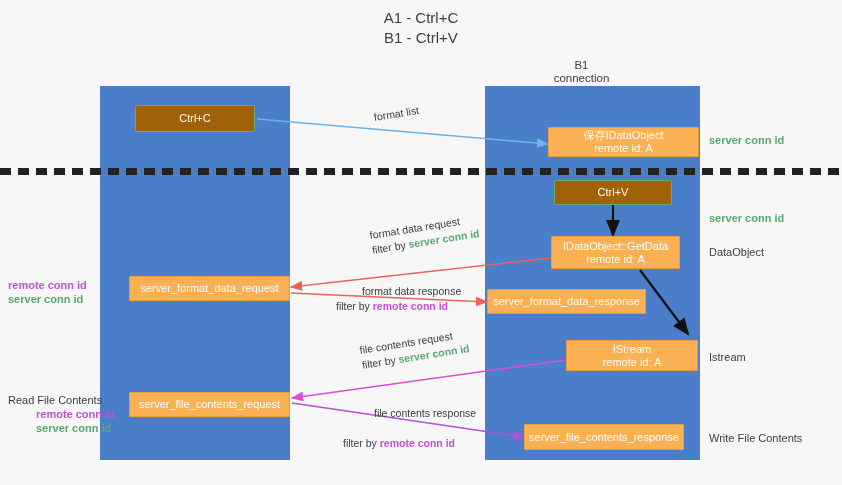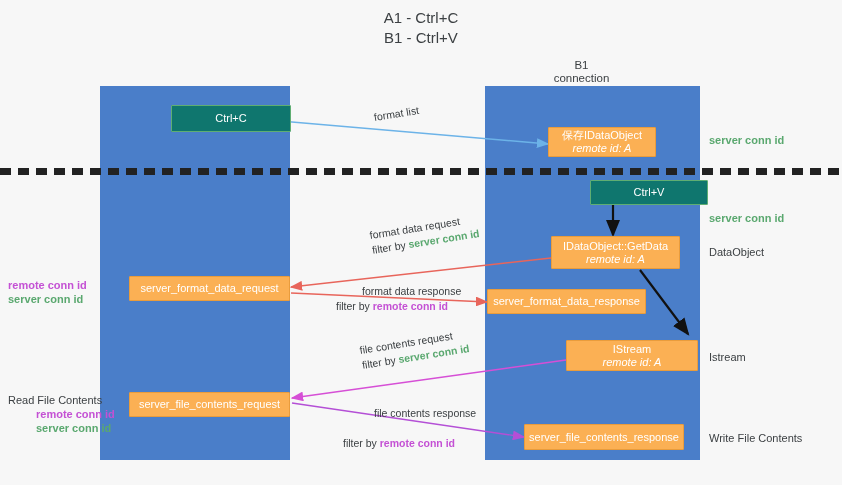--- a/index.html
+++ b/index.html
@@ -55,23 +55,23 @@
     display: flex;
     flex-direction: column;
     align-items: center;
     justify-content: center;
     color: #ffffff;
     font-size: 11px;
     line-height: 13px;
     text-align: center;
     border-radius: 1px;
   }
-  .node-green { background: #0f766e; border: 1px solid #5fae72; margin-left: 36px; }
+  .node-green { background: #a16207; border: 1px solid #5fae72; }
   .node-orange { background: #fbb054; border: 1px solid #e99c3c; }
-  .node .line2 { display: block; font-style: italic; }
+  .node .line2 { display: block; }
 
   
   #dash-sep {
     left: 0; top: 168px;
     width: 842px;
     height: 7px;
     background-image: repeating-linear-gradient(
         to right,
         #222222 0px, #222222 11px,
         rgba(0,0,0,0) 11px, rgba(0,0,0,0) 18px);
@@ -170,21 +170,21 @@
 
     <path d="M 292 403 L 524 437" stroke="#b44fd6" stroke-width="1.4" fill="none" marker-end="url(#ah-purple)"></path>
   </svg>
 
   <div class="abs" id="dash-sep"></div>
 
   <div class="abs node node-green" style="left:135px; top:105px; width:120px; height:27px;">
     <span>Ctrl+C</span>
   </div>
 
-  <div class="abs node node-orange" style="left:548px; top:127px; width:108px; height:30px;">
+  <div class="abs node node-orange" style="left:548px; top:127px; width:151px; height:30px;">
     <span>保存IDataObject</span>
     <span class="line2">remote id: A</span>
   </div>
 
   <div class="abs node node-green" style="left:554px; top:180px; width:118px; height:25px;">
     <span>Ctrl+V</span>
   </div>
 
   <div class="abs node node-orange" style="left:551px; top:236px; width:129px; height:33px;">
     <span>IDataObject::GetData</span>

